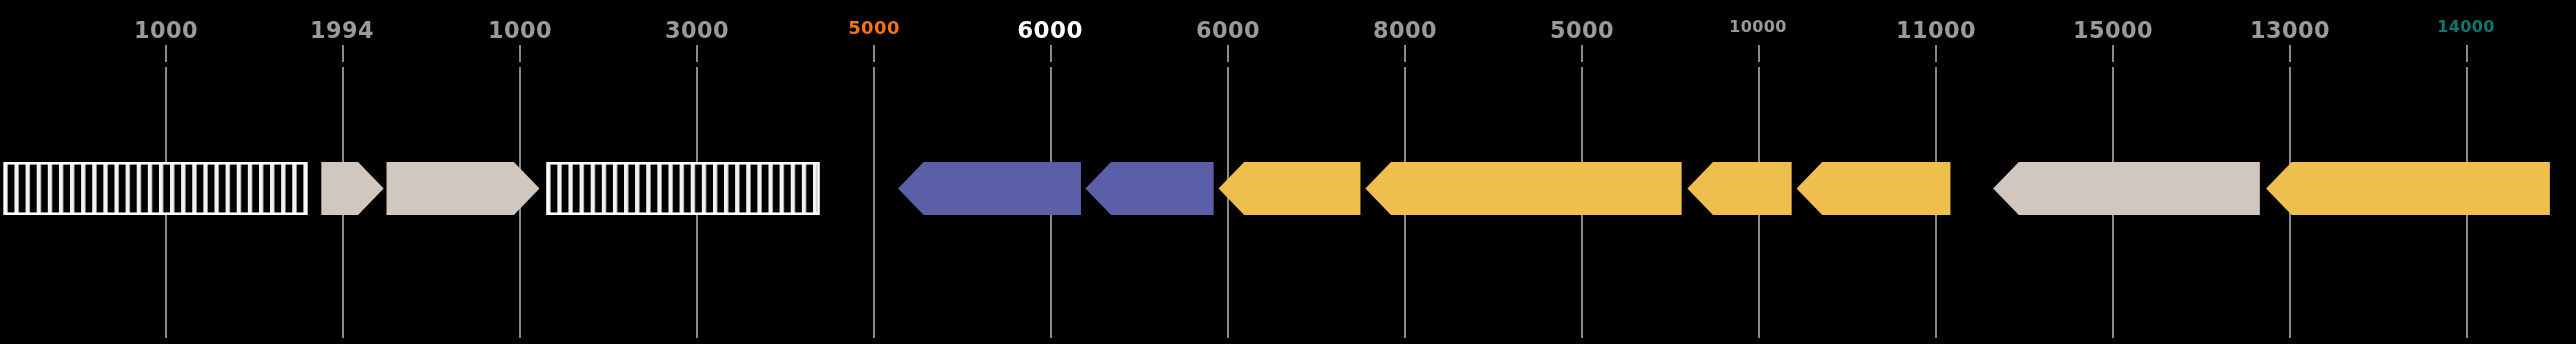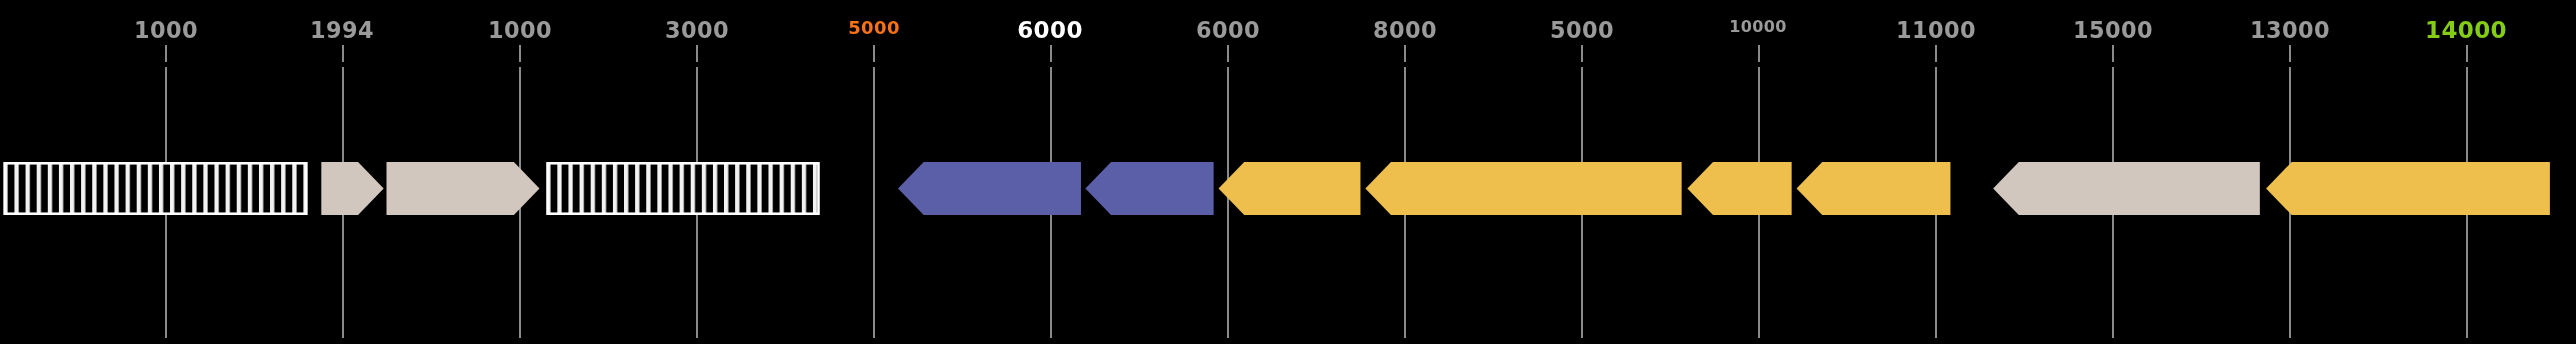--- a/index.html
+++ b/index.html
@@ -57,21 +57,21 @@
     <div class="ticksep" style="left: 1935px; top: 62px; height: 5.2px;"></div>
     <div class="ticklabel" style="left: 1936px; top: 17px; color: rgb(154, 154, 154); font-size: 22.4px;">11000</div>
     <div class="gridline" style="left: 2112px; top: 45px; height: 293px; background: rgb(138, 138, 138);"></div>
     <div class="ticksep" style="left: 2112px; top: 62px; height: 5.2px;"></div>
     <div class="ticklabel" style="left: 2113px; top: 17px; color: rgb(154, 154, 154); font-size: 22.4px;">15000</div>
     <div class="gridline" style="left: 2289px; top: 45px; height: 293px; background: rgb(138, 138, 138);"></div>
     <div class="ticksep" style="left: 2289px; top: 62px; height: 5.2px;"></div>
     <div class="ticklabel" style="left: 2290px; top: 17px; color: rgb(154, 154, 154); font-size: 22.4px;">13000</div>
     <div class="gridline" style="left: 2466px; top: 45px; height: 293px; background: rgb(138, 138, 138);"></div>
     <div class="ticksep" style="left: 2466px; top: 62px; height: 5.2px;"></div>
-    <div class="ticklabel" style="left: 2466px; top: 17px; color: #84cc16; font-size: 23px;">14000</div>
+    <div class="ticklabel" style="left: 2466px; top: 17px; color: #0f766e; font-size: 16px;">14000</div>
     <div class="feature" style="left: 1.7px; top: 162px; width: 307px; height: 53px;">
       <svg width="307" height="53" viewBox="0 0 356 62">
         <defs>
           <pattern id="hatch0" width="13" height="62" patternUnits="userSpaceOnUse">
             <rect width="13" height="62" fill="#000000"></rect>
             <rect x="0" width="5" height="62" fill="#f2f2f2"></rect>
           </pattern>
         </defs>
         <rect x="1.5" y="1.5" width="353" height="59" fill="url(#hatch0)" stroke="#ffffff" stroke-width="3"></rect>
       </svg>

